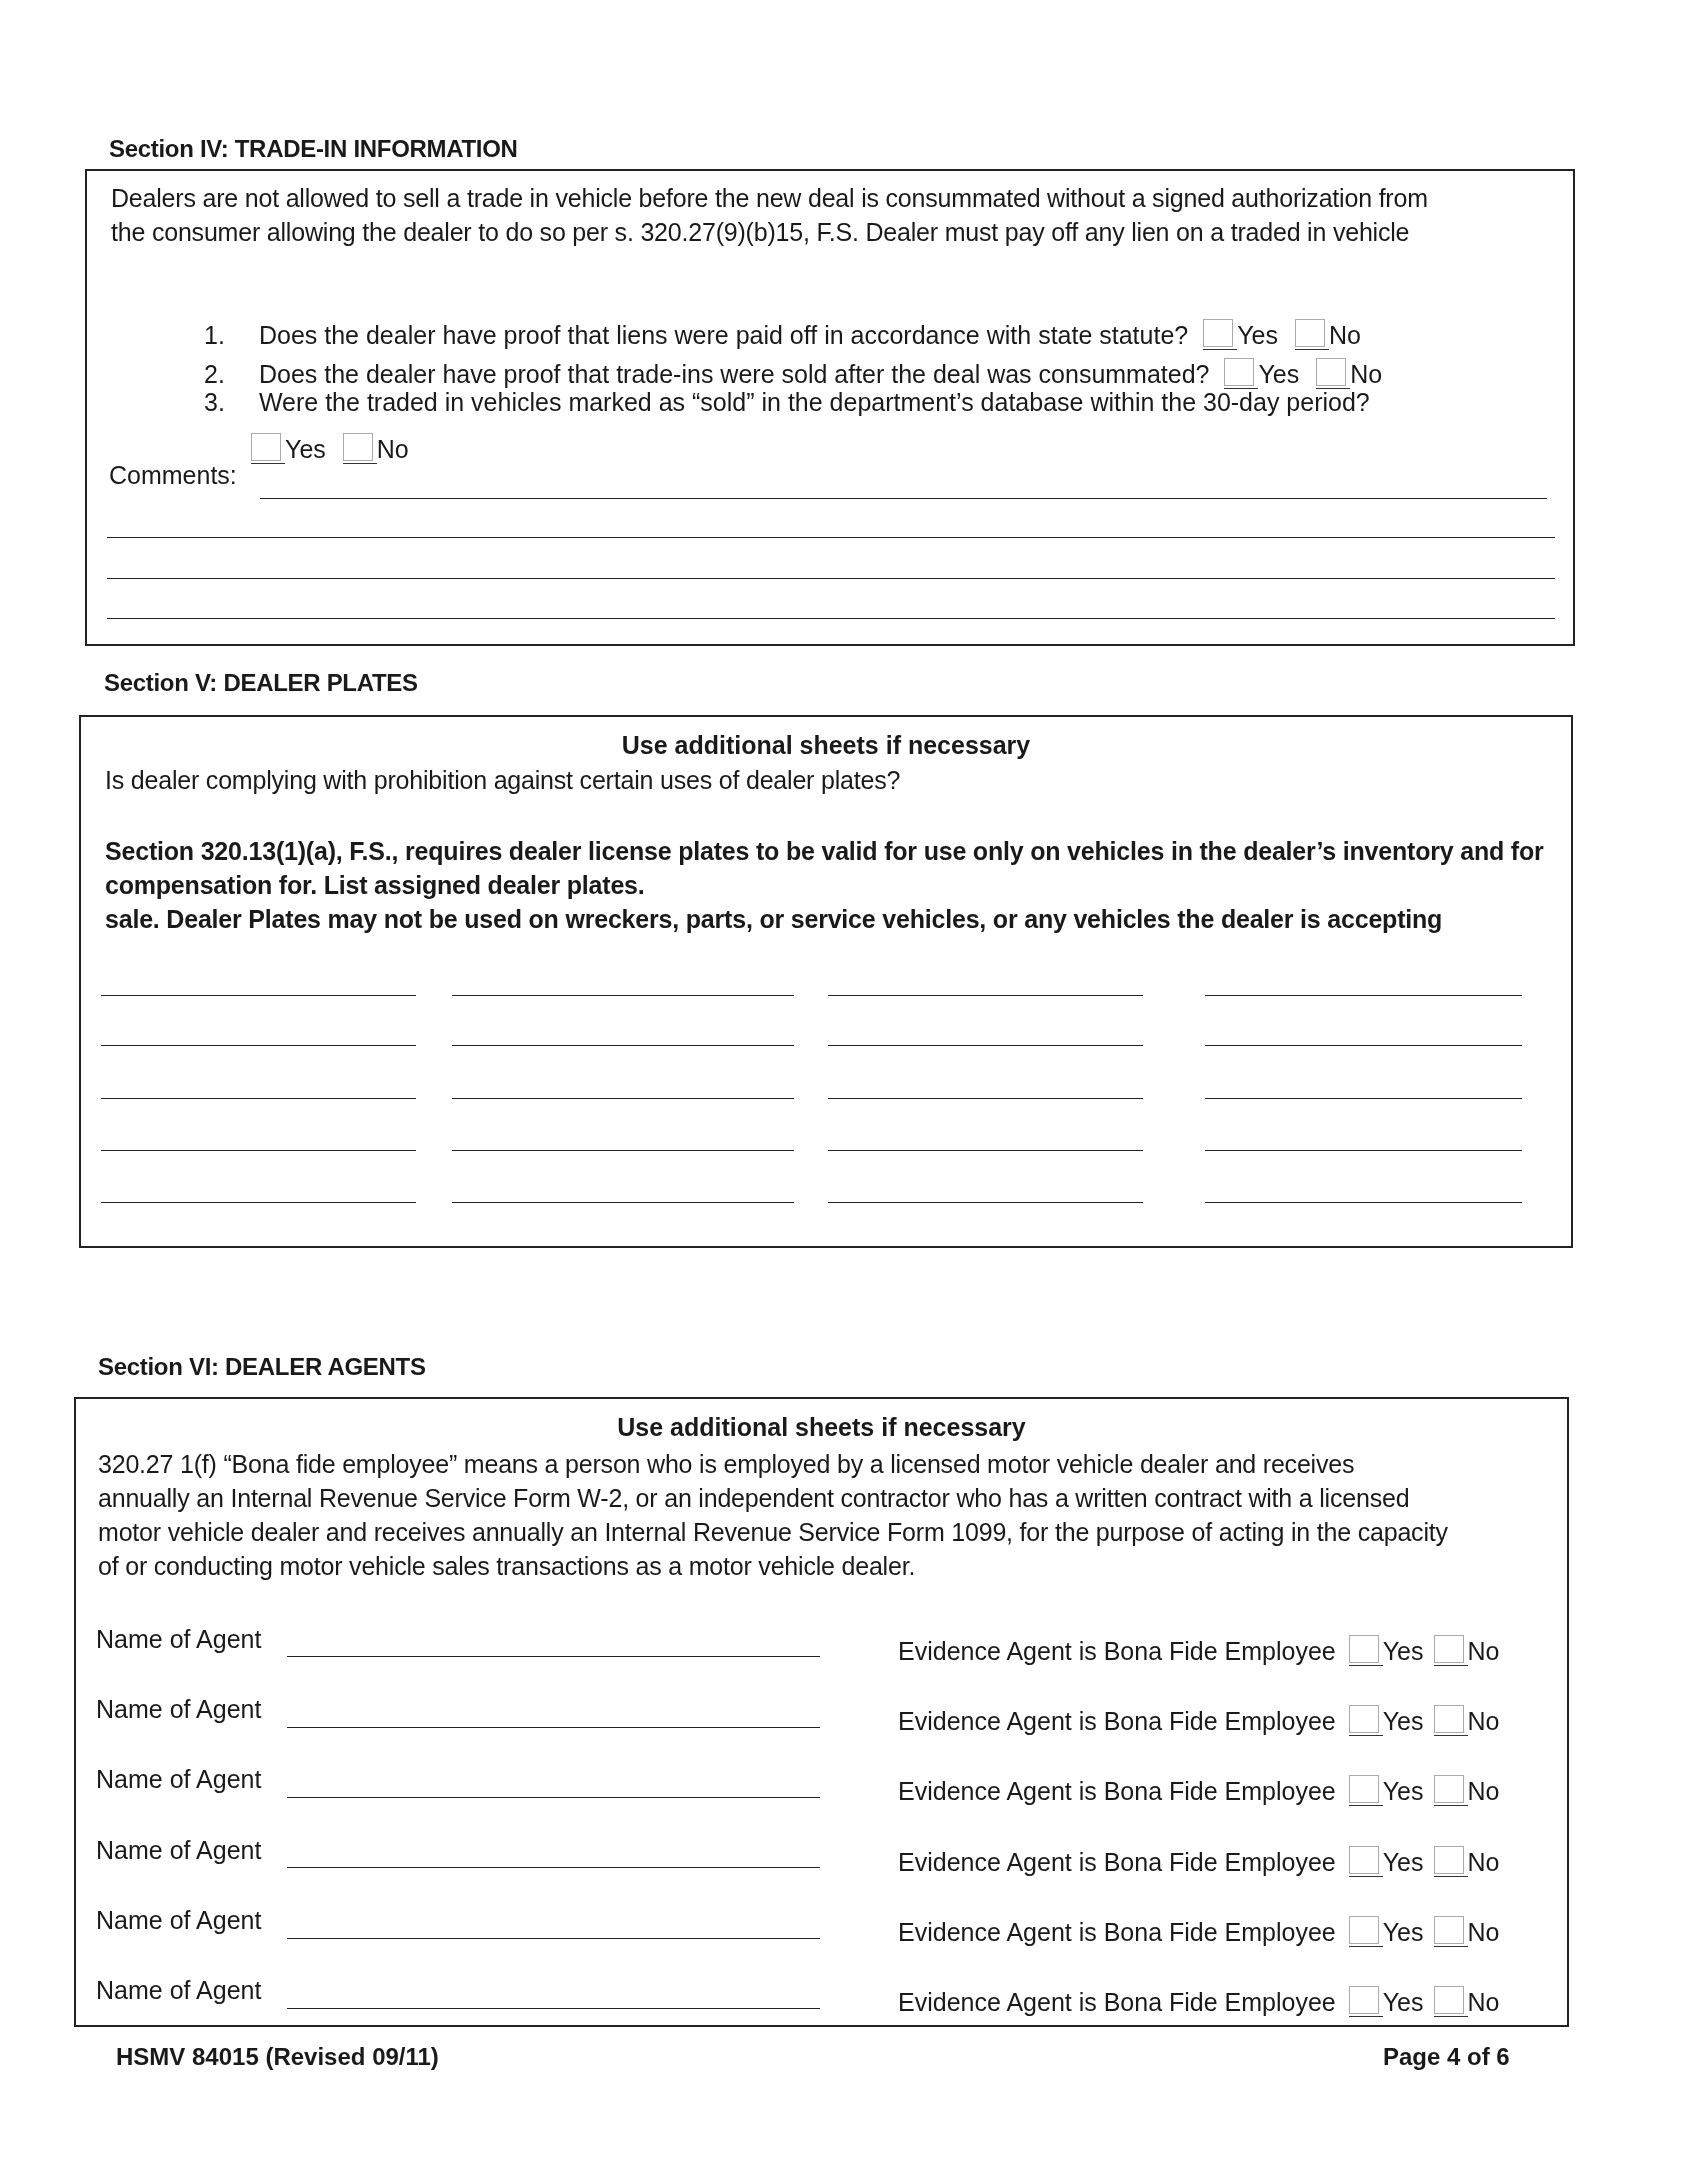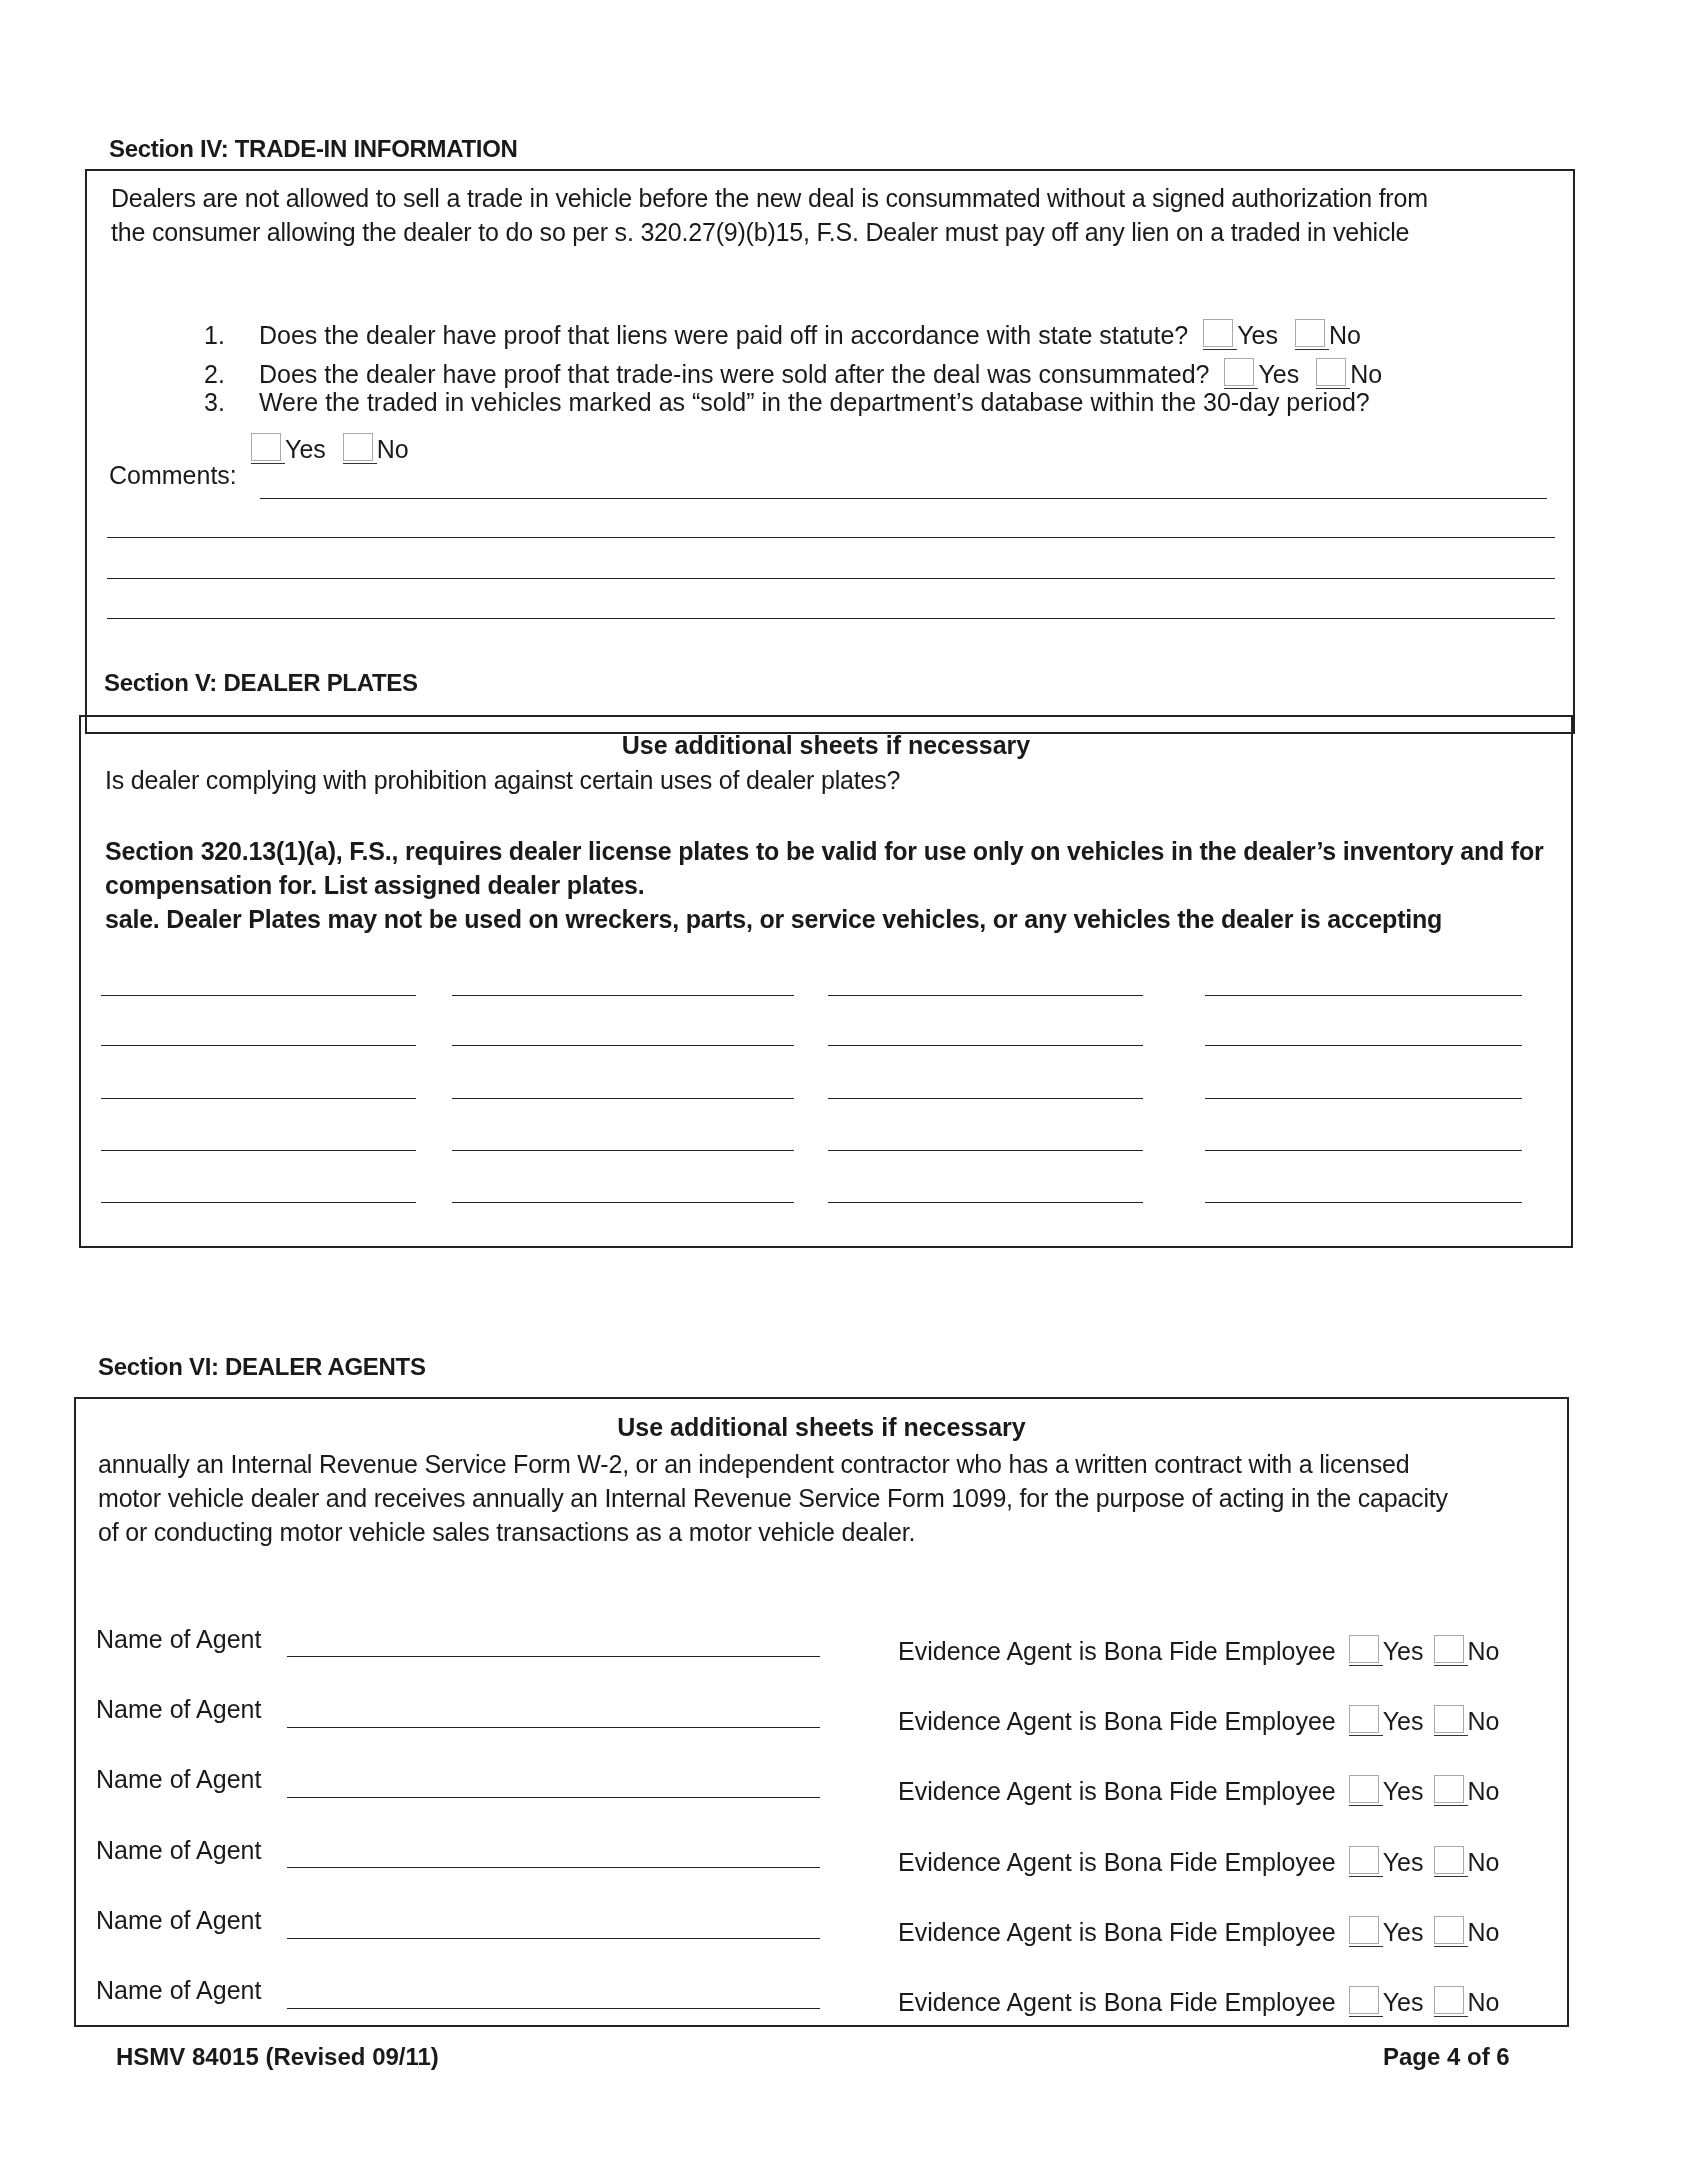--- a/index.html
+++ b/index.html
@@ -16,21 +16,21 @@
   .chk .ul { position:absolute; left:0; bottom:-1px; width:34px; border-bottom:1.6px solid #333; }
   .opt { display:inline-block; margin-right:10px;margin-top:10px; }
   .q { position:absolute; font-size:25px; white-space:nowrap; }
   .qnum { display:inline-block; width:48px; }
   .footer { position:absolute; font-weight:bold; font-size:24px; top:2043px; }
 </style>
 </head>
 <body>
 
 <div class="abs sec-title" style="left:109px; top:135px;">Section IV: TRADE-IN INFORMATION</div>
-<div class="box" style="left:85px; top:169px; width:1490px; height:565px;">
+<div class="box" style="left:85px; top:169px; width:1490px; height:477px;">
   <div class="abs txt" style="left:24px; top:10px; white-space:nowrap;">
     <div>Dealers are not allowed to sell a trade in vehicle before the new deal is consummated without a signed authorization from</div>
     <div>the consumer allowing the dealer to do so per s. 320.27(9)(b)15, F.S.  Dealer must pay off any lien on a traded in vehicle</div>
   </div>
 
   <div class="q" style="left:117px; top:138px;">
     <span class="qnum">1.</span>
     <span>Does the dealer have proof that liens were paid off in accordance with state statute?</span>
     <span class="opt" style="margin-left:8px;"><span class="chk"><span class="sq"></span><span class="ul"></span></span><span>Yes</span></span>
     <span class="opt"><span class="chk"><span class="sq"></span><span class="ul"></span></span><span>No</span></span>
@@ -87,20 +87,21 @@
       <div class="line" style="left: 371px; top: 485px; width: 342px;"></div>
       <div class="line" style="left: 747px; top: 485px; width: 315px;"></div>
       <div class="line" style="left: 1124px; top: 485px; width: 317px;"></div>
     </div>
 </div>
 
 <div class="abs sec-title" style="left:98px; top:1353px;">Section VI: DEALER AGENTS</div>
 <div class="box" style="left:74px; top:1397px; width:1495px; height:630px;">
   <div class="abs center-bold" style="left:0; right:0; top:14px;">Use additional sheets if necessary</div>
   <div class="abs txt" style="left:22px; top:48px; white-space:nowrap;">
+    <div>320.27 1(f) “Bona fide employee” means a person who is employed by a licensed motor vehicle dealer and receives</div>
     <div>annually an Internal Revenue Service Form W-2, or an independent contractor who has a written contract with a licensed</div>
     <div>motor vehicle dealer and receives annually an Internal Revenue Service Form 1099, for the purpose of acting in the capacity</div>
     <div>of or conducting motor vehicle sales transactions as a motor vehicle dealer.</div>
   </div>
   <div id="agent-rows">
       <div>
         <div class="q" style="left:20px; top:226px;">Name of Agent</div>
         <div class="line" style="left:211px; top:257px; width:533px;"></div>
         <div class="q" style="left:822px; top:226px;"><span>Evidence Agent is Bona Fide Employee</span> <span class="opt" style="margin-left:6px;"><span class="chk"><span class="sq"></span><span class="ul"></span></span><span>Yes</span></span><span class="opt"><span class="chk"><span class="sq"></span><span class="ul"></span></span><span>No</span></span></div>
       </div>

